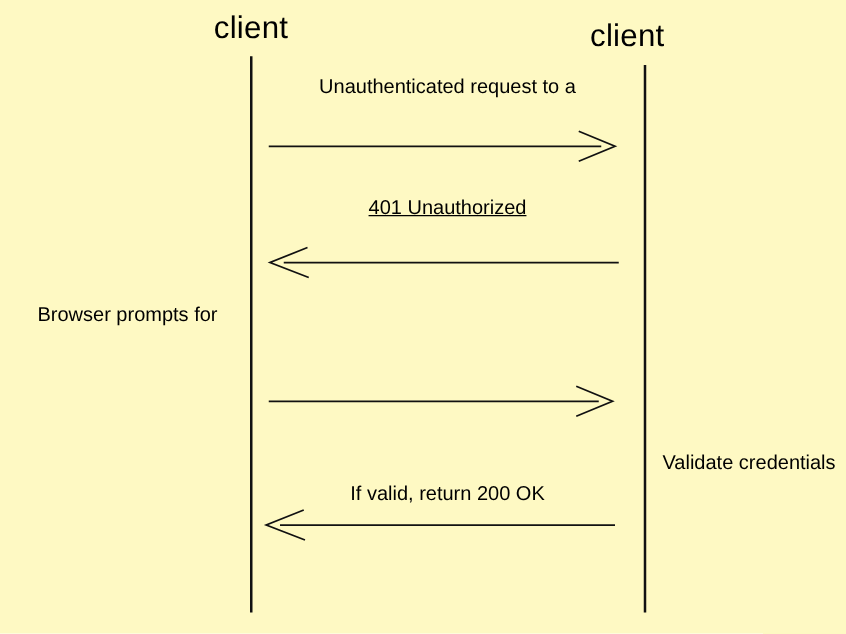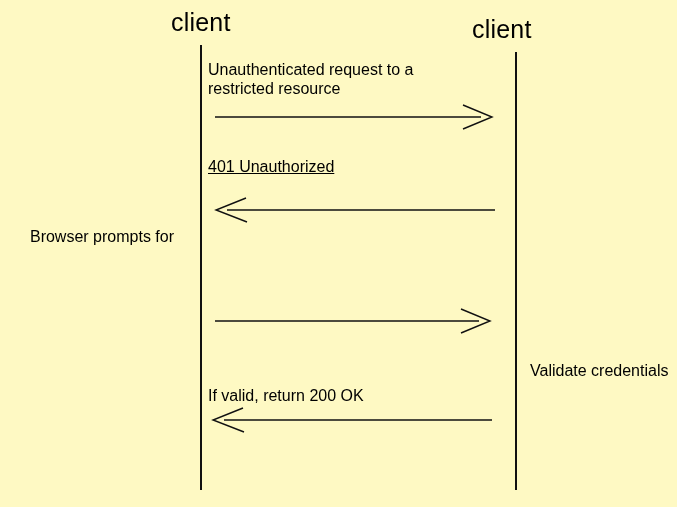--- a/index.html
+++ b/index.html
@@ -29,40 +29,40 @@
     position: absolute;
     width: 2px;
     background: #111111;
   }
   .lifeline.client-line { left: 200px; top: 45px; height: 445px; }
   .lifeline.server-line { left: 515px; top: 52px; height: 438px; }
   .msg-label {
     position: absolute;
     left: 208px;
     width: 300px;
-    text-align: left;
+    text-align: center;
     font-size: 16px;
     line-height: 19px;
     white-space: nowrap;
   }
   .msg-label span { display: block; }
   .msg-label.m1 { top: 60px; }
   .msg-label.m2 { top: 157px; text-decoration: underline; }
   .msg-label.m3 { top: 269px; }
   .msg-label.m4 { top: 386px; }
   .note {
     position: absolute;
     font-size: 16px;
     line-height: 19px;
     white-space: nowrap;
   }
   .note span { display: block; }
   .note.note-left {
     left: 2px;
-    top: 227px;
+    top: 243px;
     width: 200px;
     text-align: center;
   }
   .note.note-right {
     left: 530px;
     top: 361px;
     text-align: center;
   }
   svg.arrows {
     position: absolute;
@@ -84,21 +84,20 @@
 
   <div class="actor-title client">client</div>
 
   <div class="actor-title server">client</div>
 
   <div class="lifeline client-line"></div>
   <div class="lifeline server-line"></div>
 
   <div class="msg-label m1">
     <span>Unauthenticated request to a</span>
-    <span>restricted resource</span>
   </div>
 
   <div class="msg-label m2">
     <span>401 Unauthorized</span>
   </div>
 
 
   <div class="msg-label m4">
     <span>If valid, return 200 OK</span>
   </div>

